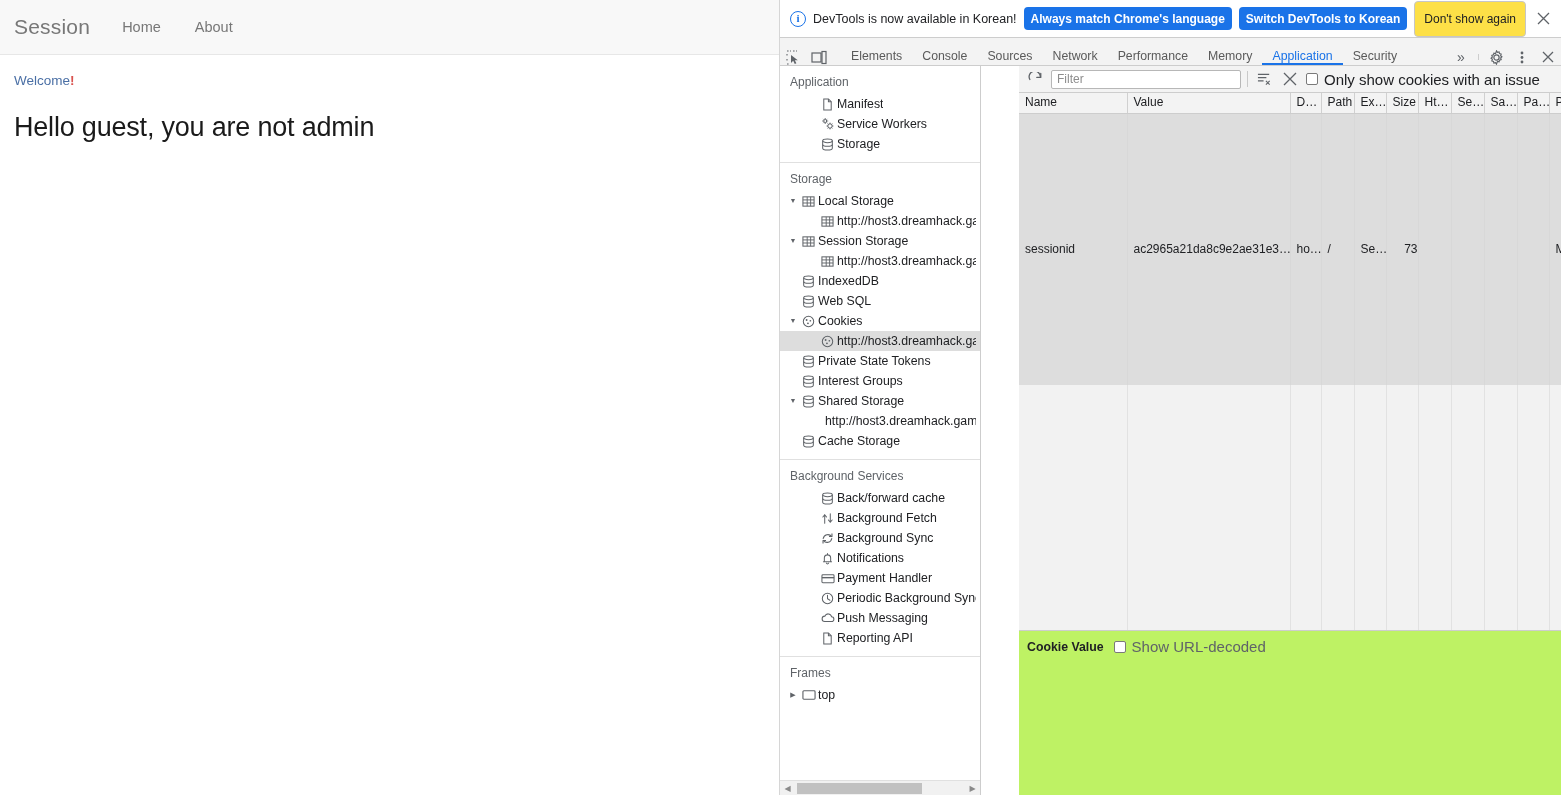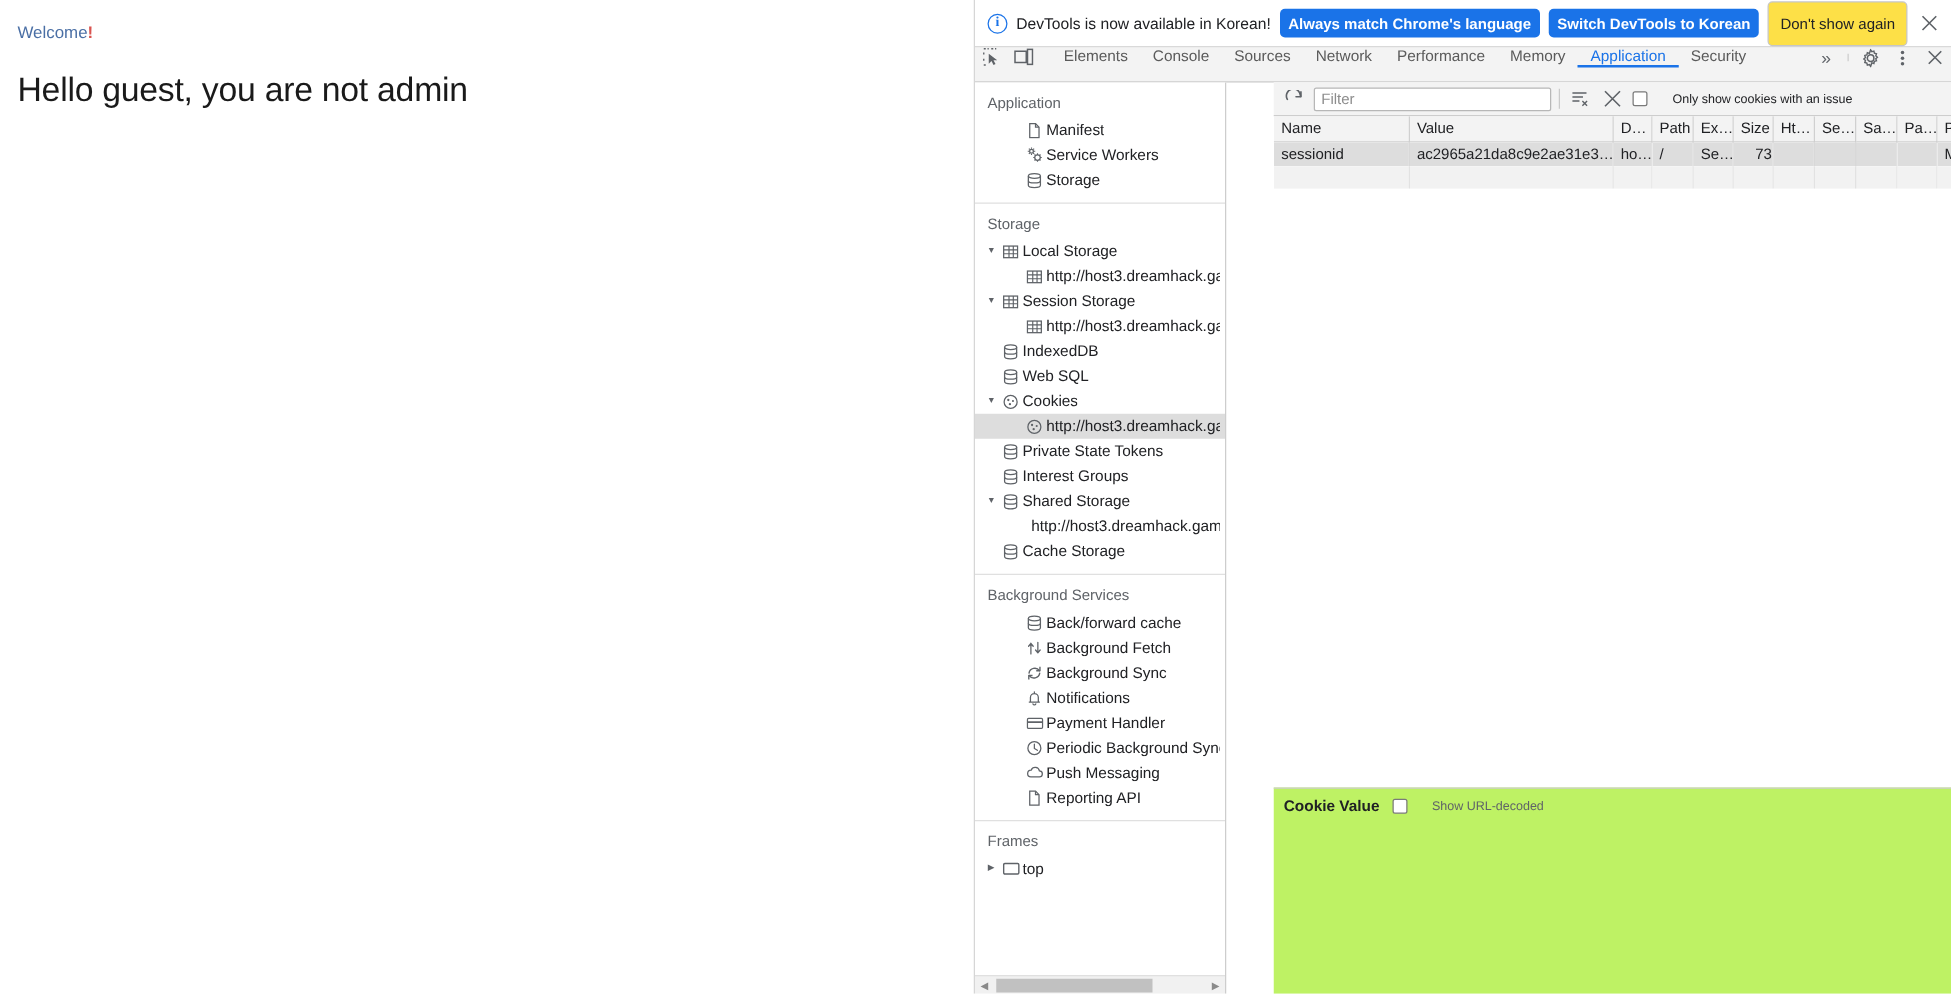--- a/index.html
+++ b/index.html
@@ -44,21 +44,21 @@
   .btn-white {
     background: #fde047; color: #202124; font-size: 12px; border: 1px solid #c6c6c6; border-radius: 4px;
     padding: 4px 9px; height: 36px; cursor: pointer; white-space: nowrap; font-family: "Liberation Sans", sans-serif;
   }
   .notice-close { margin-left: auto; width: 26px; height: 26px; display: flex; align-items: center;
     justify-content: center; color: #5f6368; font-size: 15px; cursor: pointer; }
 
   
   .tabbar {
     height: 28px; flex: 0 0 28px; background: #f3f3f3; border-bottom: 1px solid #cdcdcd;
-    display: flex; align-items: flex-start;
+    display: flex; align-items: flex-end;
   }
   .tb-icon { width: 26px; display: flex; align-items: center; justify-content: center; cursor: pointer; }
   .tb-sep { width: 1px; background: #cdcdcd; margin: 5px 4px; }
   .tab {
     padding: 0 10px; display: flex; align-items: center; font-size: 12.3px; color: #5a5a5a;
     cursor: pointer; border-bottom: 2px solid transparent; white-space: nowrap;
   }
   .tab.active { color: #1a73e8; border-bottom-color: #1a73e8; }
   .tb-right { margin-left: auto; display: flex; align-items: stretch; }
 
@@ -99,25 +99,25 @@
     display: flex; align-items: center; padding: 0 6px; gap: 6px;
   }
   .tool-btn { width: 20px; height: 20px; display: flex; align-items: center; justify-content: center;
     color: #5f6368; cursor: pointer; }
   .filter-input {
     width: 190px; height: 19px; border: 1px solid #b7b7b7; background: #fff; border-radius: 2px;
     font-size: 12px; padding: 0 5px; color: #202124; font-family: "Liberation Sans", sans-serif; outline: none;
   }
   .filter-input::placeholder { color: #8d8d8d; }
   .vsep { width: 1px; height: 16px; background: #c9c9c9; }
-  .chk-wrap { display: flex; align-items: center; gap: 20px; font-size: 10px; color: #202124; cursor: pointer; }
+  .chk-wrap { display: flex; align-items: center; gap: 6px; font-size: 15px; color: #202124; cursor: pointer; }
   .chkbox { width: 12px; height: 12px; border: 1px solid #7a7a7a; border-radius: 2px; background: #fff; flex: 0 0 12px; }
 
   
-  .tbl-wrap { flex: 1; display: flex; flex-direction: column; min-height: 0; overflow: hidden; justify-content: space-between; }
+  .tbl-wrap { flex: 1; display: flex; flex-direction: row; min-height: 0; overflow: hidden; justify-content: space-between; }
   table.cookies { border-collapse: collapse; table-layout: fixed; width: 581px; }
   table.cookies th {
     background: #f3f3f3; font-weight: 400; font-size: 12px; color: #202124; text-align: left;
     padding: 2px 0 3px 6px; border-right: 1px solid #d0d0d0; border-bottom: 1px solid #cdcdcd;
     height: 20px; overflow: hidden; white-space: nowrap;
   }
   table.cookies td {
     font-size: 12px; color: #202124; padding: 2px 0 2px 6px; border-right: 1px solid #d8d8d8;
     height: 20px; overflow: hidden; white-space: nowrap; text-overflow: clip;
   }
@@ -131,20 +131,25 @@
   .val-head { display: flex; align-items: center; gap: 10px; padding: 7px 8px 4px 8px; }
   .val-title { font-size: 12.3px; font-weight: 700; color: #202124; }
   .val-text { font-size: 12.3px; color: #202124; padding: 3px 8px; word-break: break-all; }
 </style>
 </head>
 <body>
 
 <div id="root">
 
   <div id="page">
+    <div class="navbar">
+      <span class="brand">Session</span>
+      <a class="navlink" href="#">Home</a>
+      <a class="navlink" href="#">About</a>
+    </div>
     <div class="pagebody">
       <div class="welcome">
         <span>Welcome</span><span class="bang">!</span>
       </div>
       <div class="headline">Hello guest, you are not admin</div>
     </div>
   </div>
 
   <div id="devtools">
 

